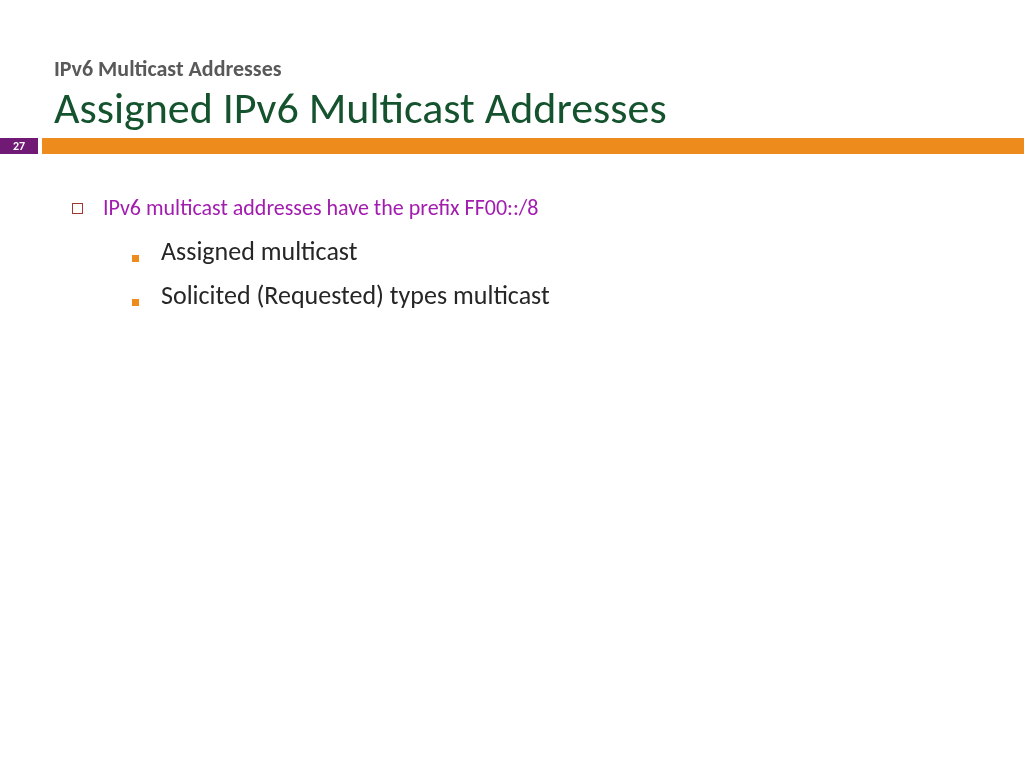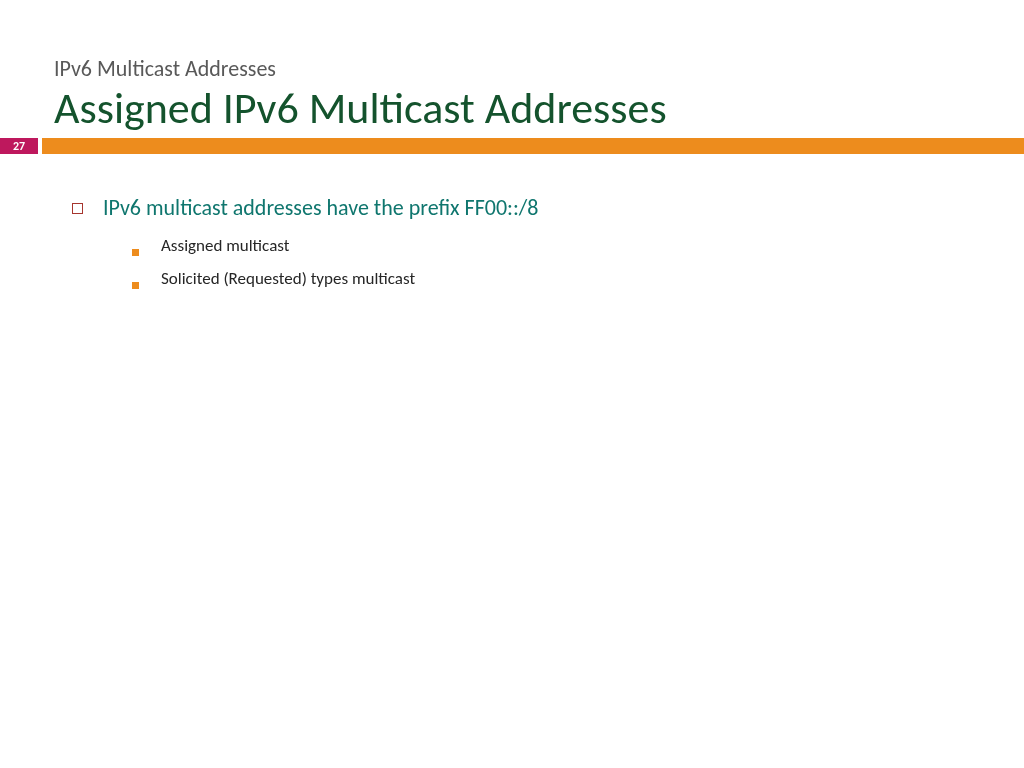--- a/index.html
+++ b/index.html
@@ -10,73 +10,73 @@
     font-family: "Segoe UI", "Calibri", Arial, sans-serif;
     position: relative;
     overflow: hidden;
   }
   .header {
     padding: 55px 0 0 54px;
   }
   .subtitle {
     font-size: 22px;
     color: #595959;
-    font-weight: 400;
+    font-weight: 700;
     margin-bottom: 2px;
   }
   .title {
     font-size: 44px;
     color: #14532d;
     font-weight: 400;
     line-height: 1.1;
   }
   .bar-row {
     display: flex;
     align-items: stretch;
     height: 16px;
     margin-top: 6px;
   }
   .page-badge {
     width: 38px;
-    background: #be185d;
+    background: #701a75;
     color: #ffffff;
     font-size: 12px;
     font-weight: 700;
     display: flex;
     align-items: center;
     justify-content: center;
     margin-right: 4px;
   }
   .orange-bar {
     flex: 1;
     background: #ed8c1d;
   }
   .content {
     padding: 40px 60px 0 72px;
   }
   .bullet-lvl1 {
     display: flex;
     align-items: flex-start;
     margin-bottom: 14px;
     font-size: 22px;
-    color: #0f766e;
+    color: #a21caf;
   }
   .bullet-lvl1 .marker {
     width: 11px;
     height: 11px;
     border: 1.5px solid #a6352e;
     margin-top: 9px;
     margin-right: 20px;
     flex-shrink: 0;
   }
   .bullet-lvl2 {
     display: flex;
     align-items: center;
     margin: 0 0 12px 60px;
-    font-size: 17px;
+    font-size: 26px;
     color: #262626;
   }
   .bullet-lvl2 .marker {
     width: 7px;
     height: 7px;
     background: #ed8c1d;
     margin-top: 14px;
     margin-right: 22px;
     flex-shrink: 0;
   }

